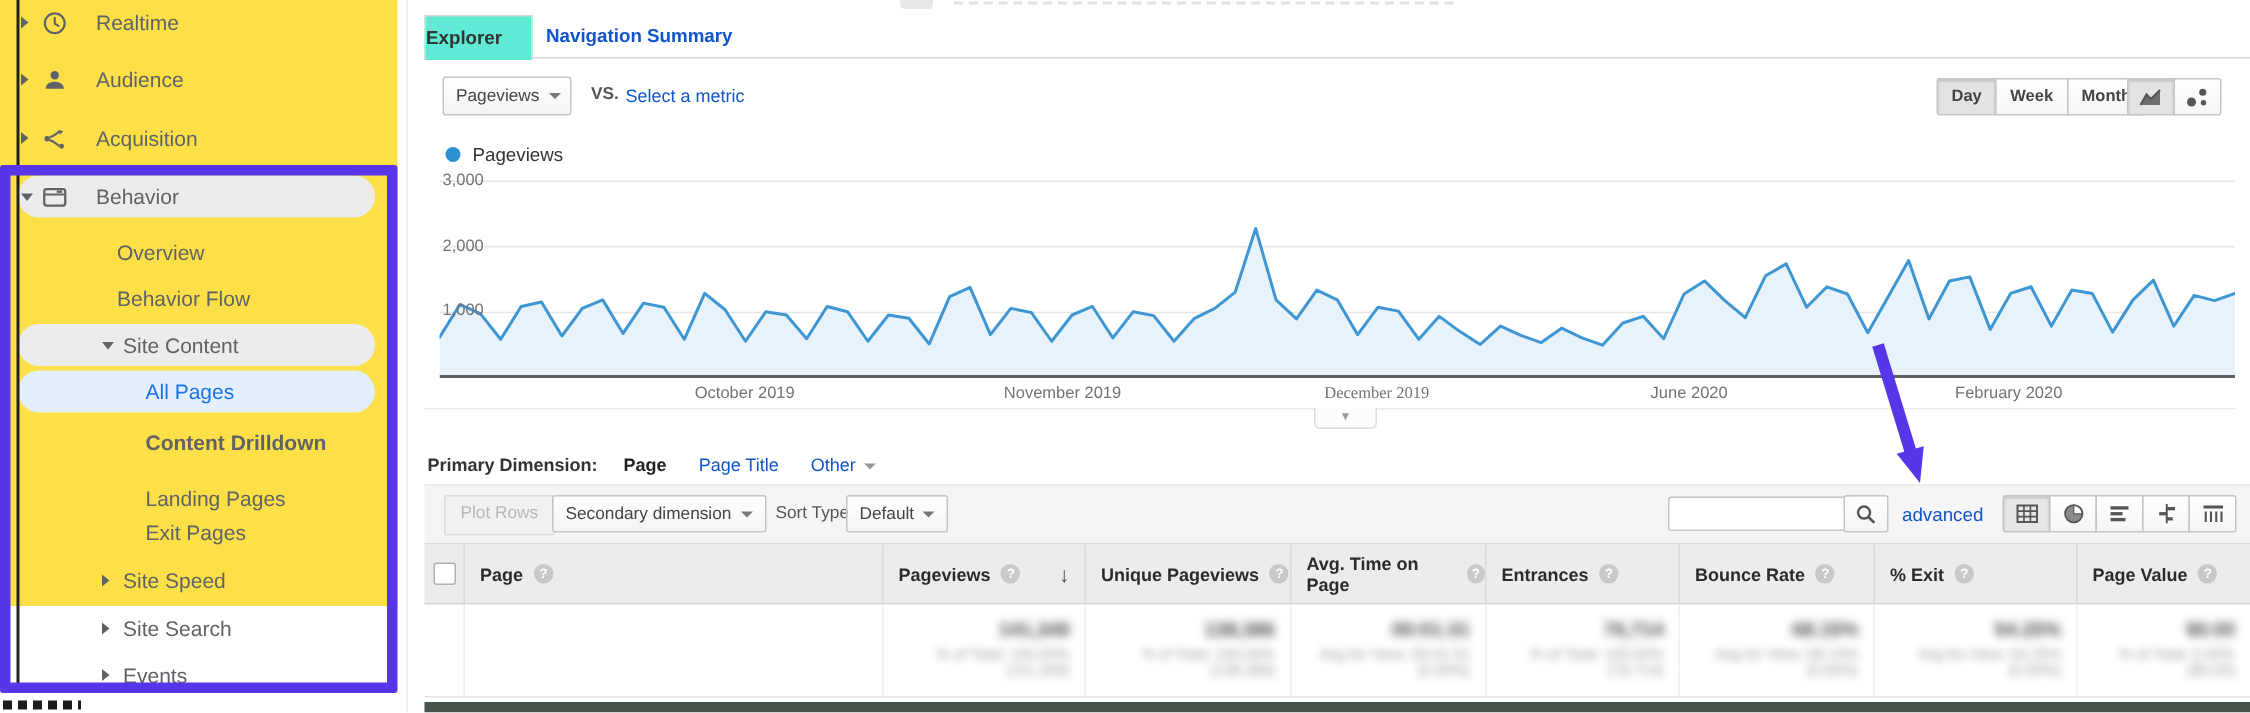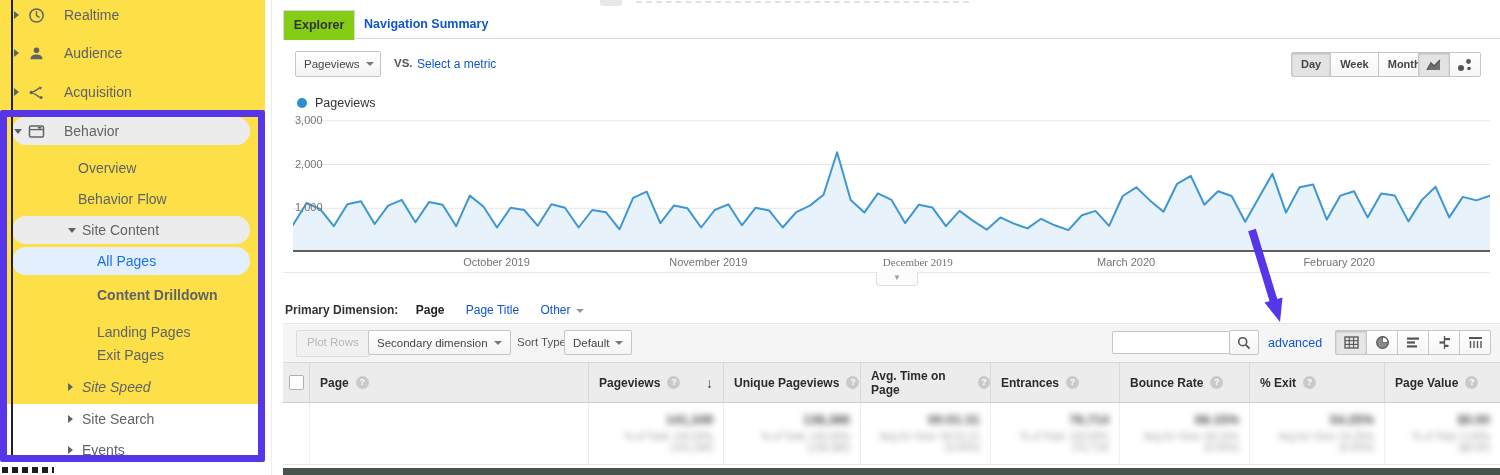--- a/index.html
+++ b/index.html
@@ -25,23 +25,23 @@
               border:7px solid #5636E8;border-radius:2px;z-index:30;pointer-events:none}
   .bl-dashes{position:absolute;left:2px;top:467px;width:52px;height:6px;z-index:31;
              background:repeating-linear-gradient(90deg,#1c1c1c 0 6px,transparent 6px 10px)}
 
   
   .top-dash{position:absolute;left:636px;top:1px;width:333px;border-top:2px dashed #e2e2e2}
   .top-tab{position:absolute;left:600px;top:0;width:22px;height:6px;background:#e8e8e8;border-radius:0 0 3px 3px}
 
   
   .tabs-underline{position:absolute;left:283px;right:0;top:38px;border-top:1px solid #d8d8d8}
-  .tab-explorer{position:absolute;left:283px;top:10px;width:70px;height:29px;background:#84cc16;
+  .tab-explorer{position:absolute;left:283px;top:10px;width:70px;height:29px;background:#5eead4;
                 border:1px solid #d8d8d8;border-bottom:none;z-index:2;font-weight:bold;font-size:12.5px;
-                color:#333;text-align:center;line-height:28px;cursor:pointer}
+                color:#333;text-align:left;line-height:28px;cursor:pointer}
   .tab-nav{position:absolute;left:364px;top:17px;font-weight:bold;font-size:12.5px;color:#1155CC;cursor:pointer}
 
   
   .btn{background:linear-gradient(#fff,#f4f4f4);border:1px solid #c6c6c6;border-radius:2px;color:#444;
        font-size:11.5px;cursor:pointer;box-sizing:border-box}
   .caret{display:inline-block;width:0;height:0;border-left:4px solid transparent;border-right:4px solid transparent;
          border-top:4px solid #777;margin-left:6px;vertical-align:middle}
   .metric-dd{position:absolute;left:295px;top:51px;width:86px;height:26px;display:flex;align-items:center;
              justify-content:space-between;padding:0 8px}
   .vs{position:absolute;left:394px;top:57px;font-size:11.5px;font-weight:bold;color:#555}
@@ -177,21 +177,21 @@
     </div>
     <div class="sb-item" style="top: 280px; font-weight: bold;">
       <span class="sb-label" style="margin-left: 97px;">Content Drilldown</span>
     </div>
     <div class="sb-item" style="top: 310px; align-items: flex-end;">
       <span class="sb-label" style="margin-left: 97px;">Landing Pages</span>
     </div>
     <div class="sb-item" style="top: 340px;">
       <span class="sb-label" style="margin-left: 97px;">Exit Pages</span>
     </div>
-    <div class="sb-item" style="top: 372px; font-style: italic;">
+    <div class="sb-item" style="top: 372px;">
       <span class="sb-chevron chev-right" style="left: 68px;"></span>
       <span class="sb-label" style="margin-left: 82px;">Site Speed</span>
     </div>
     <div class="sb-item" style="top: 404px;">
       <span class="sb-chevron chev-right" style="left: 68px;"></span>
       <span class="sb-label" style="margin-left: 82px;">Site Search</span>
     </div>
     <div class="sb-item" style="top: 435px;">
       <span class="sb-chevron chev-right" style="left: 68px;"></span>
       <span class="sb-label" style="margin-left: 82px;">Events</span>
@@ -247,21 +247,21 @@
     </svg></div>
 <div id="yticks">
     <div class="ytick" style="top: 201.25px;">1,000</div>
     <div class="ytick" style="top: 157.5px;">2,000</div>
     <div class="ytick" style="top: 113.75px;">3,000</div>
   </div>
 <div id="xticks">
     <div class="xtick" style="left: 441.49px;">October 2019</div>
     <div class="xtick" style="left: 653.359px;">November 2019</div>
     <div class="xtick" style="left: 862.834px; font-family: Liberation Serif, serif;">December 2019</div>
-    <div class="xtick" style="left: 1071.11px;">March 2020</div>
+    <div class="xtick" style="left: 1071.11px;">June 2020</div>
     <div class="xtick" style="left: 1284.18px;">February 2020</div>
   </div>
 <div class="subline"></div>
 <div class="collapse-tab">▼</div>
 
 <div class="primary-dim">
   <span class="pd-label">Primary Dimension:</span>
   <span class="pd-sel">Page</span>
   <span class="pd-link">Page Title</span>
   <span class="pd-link"><span>Other</span><span class="caret" style="border-top-color:#999"></span></span>

